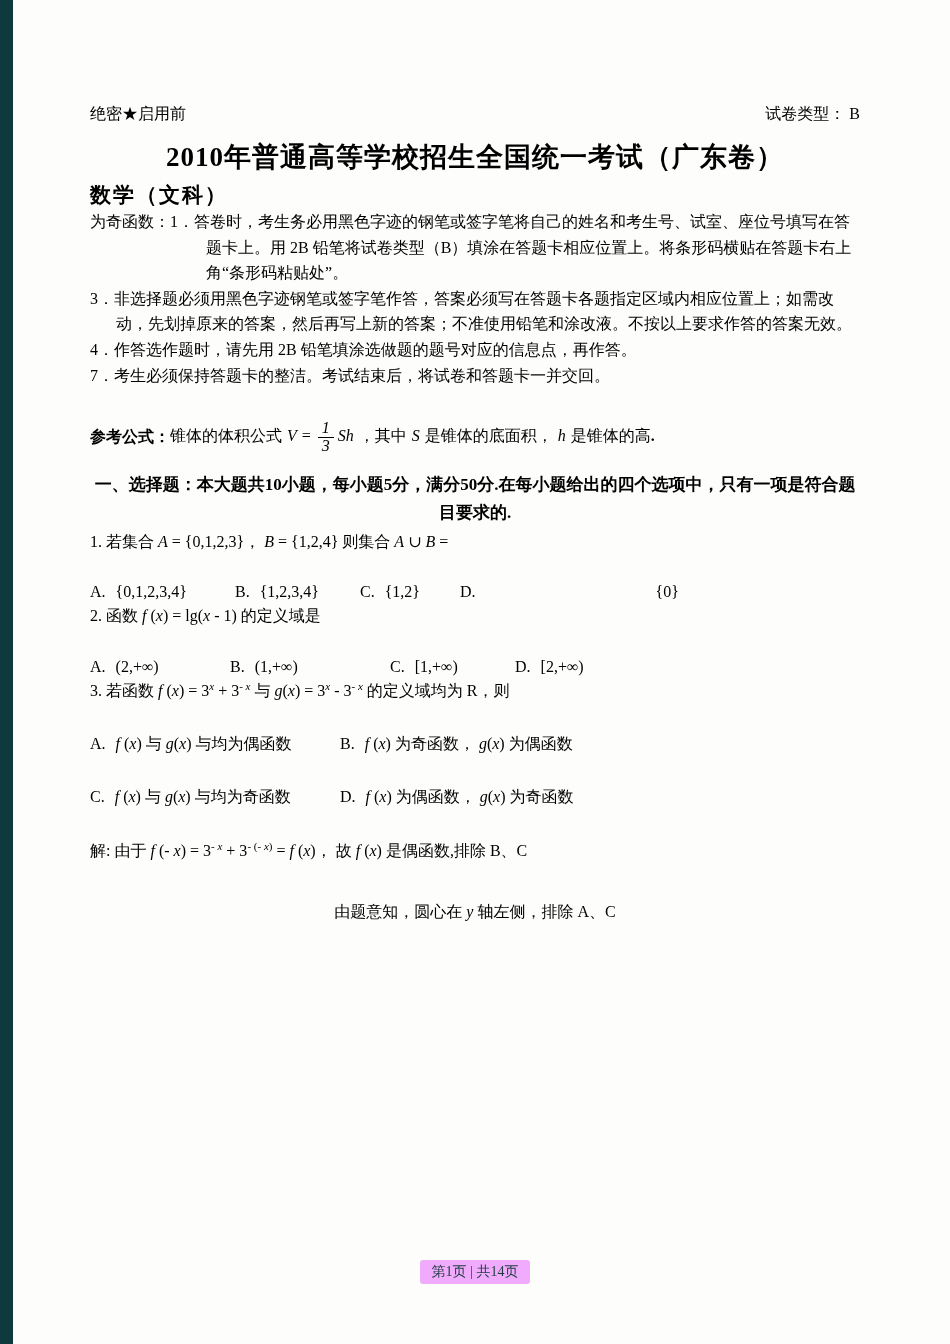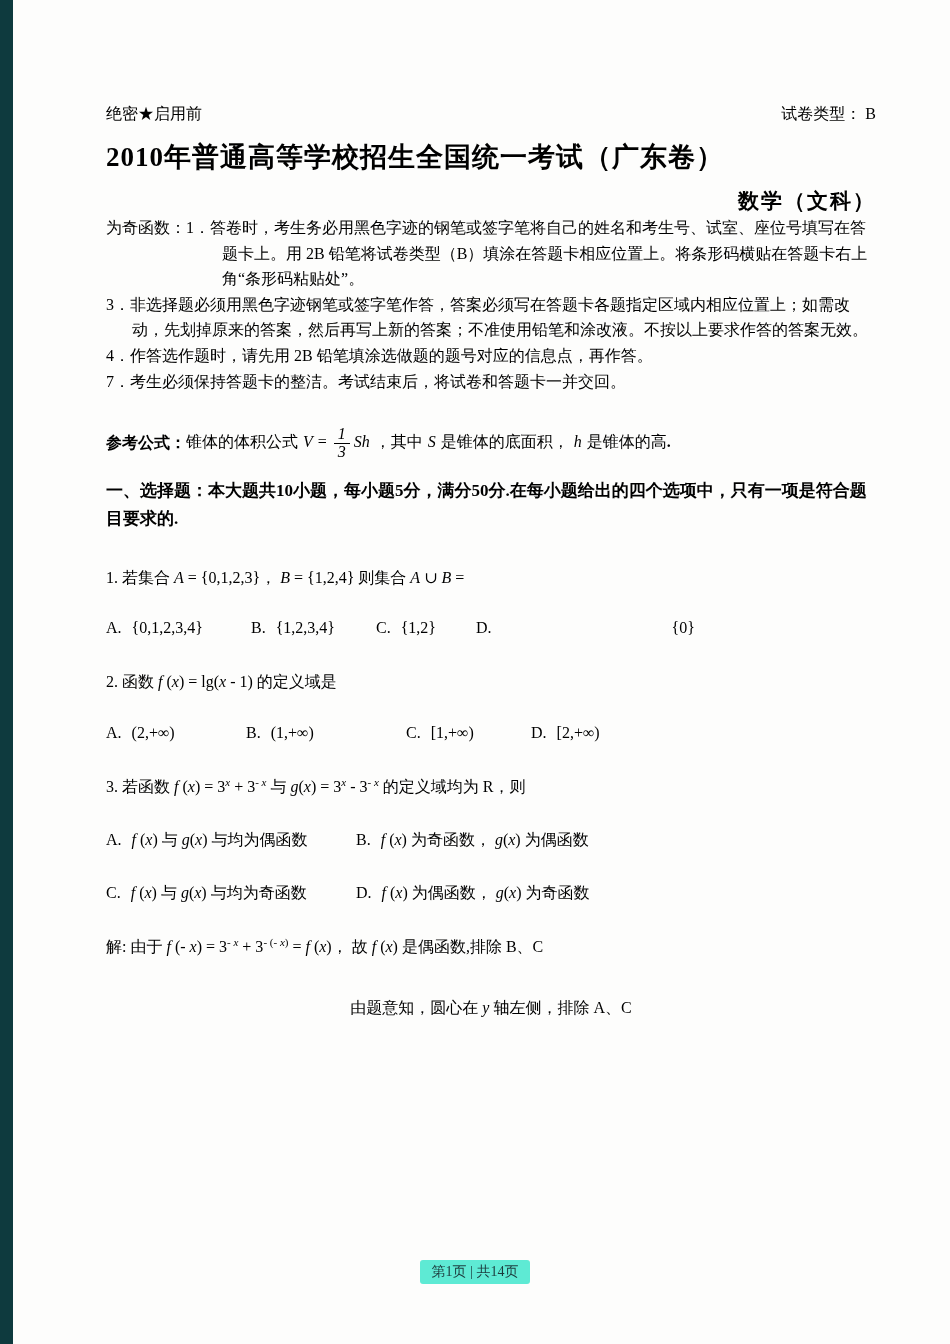--- a/index.html
+++ b/index.html
@@ -4,59 +4,59 @@
 <style>
   * { box-sizing: border-box; }
   html, body { margin: 0; padding: 0; }
   body {
     width: 950px; height: 1344px; position: relative; overflow: hidden;
     background: #fdfdfc; color: #000;
     font-family: "Liberation Serif", "DejaVu Serif", serif;
     font-size: 16px;
   }
   .left-bar { position: absolute; left: 0; top: 0; width: 13px; height: 1344px; background: #0e3a3e; }
-  .content { position: absolute; left: 106px; top: 104px; width: 770px; }
+  .content { position: absolute; left: 90px; top: 104px; width: 770px; }
   p { margin: 0; line-height: 1.6; }
 
   .header-row { display: flex; justify-content: space-between; font-size: 16px; }
-  .exam-title { font-weight: bold; font-size: 27px; margin-top: 14px; letter-spacing: 1px; }
-  .exam-subtitle { text-align: right; font-weight: bold; font-size: 21px; margin-top: 12px; letter-spacing: 2px; }
+  .exam-title { text-align: center; font-weight: bold; font-size: 27px; margin-top: 14px; letter-spacing: 1px; }
+  .exam-subtitle { text-align: left; font-weight: bold; font-size: 21px; margin-top: 6px; letter-spacing: 2px; }
 
   .intro { margin-top: 20px; }
   .note-first { padding-left: 116px; text-indent: -116px; }
   .note { padding-left: 26px; text-indent: -26px; }
 
   .formula { margin-top: 32px; display: flex; align-items: center; }
   .formula-label { font-weight: bold; }
   .formula-body i { padding: 0 1px; }
   .frac { display: inline-flex; flex-direction: column; text-align: center; vertical-align: middle; line-height: 1.05; margin: 0 3px; font-style: italic; }
   .frac .num { border-bottom: 1.5px solid #000; padding: 0 4px; }
   .frac .den { padding: 0 4px; }
 
-  .section-heading { font-weight: bold; font-size: 17px; margin-top: 16px; line-height: 1.65; }
+  .section-heading { font-weight: bold; font-size: 17px; margin-top: 16px; line-height: 1.65; text-align: center; }
 
-  .q { margin-top: 30px; }
+  .q { }
   .q-stem { line-height: 1.9; }
   .q-stem sup, .solution sup { font-size: 11px; }
   .opts { display: flex; margin-top: 26px; align-items: baseline; }
   .opt { display: flex; align-items: baseline; }
   .opt-label { margin-right: 10px; }
   .opts-q1 .opt:nth-child(1) { width: 145px; }
   .opts-q1 .opt:nth-child(2) { width: 125px; }
   .opts-q1 .opt:nth-child(3) { width: 100px; }
   .opts-q1 .opt:nth-child(4) .opt-value { margin-left: 170px; }
   .opts-q2 .opt:nth-child(1) { width: 140px; }
   .opts-q2 .opt:nth-child(2) { width: 160px; }
   .opts-q2 .opt:nth-child(3) { width: 125px; }
   .opts-grid { display: grid; grid-template-columns: 250px auto; row-gap: 32px; margin-top: 28px; }
   .solution { margin-top: 28px; line-height: 1.9; }
   .solution2 { margin-top: 30px; text-align: center; }
 
   .footer { position: absolute; left: 0; right: 0; bottom: 60px; text-align: center; }
-  .footer-pill { display: inline-block; background: #5eead4; color: #1c3a3c; padding: 3px 12px; font-size: 14px; border-radius: 3px; }
+  .footer-pill { display: inline-block; background: #f0abfc; color: #1c3a3c; padding: 3px 12px; font-size: 14px; border-radius: 3px; }
 </style>
 </head>
 <body>
 
 <div class="left-bar"></div>
 
 <div class="content">
 
   <div class="header-row">
     <span>绝密★启用前</span>

